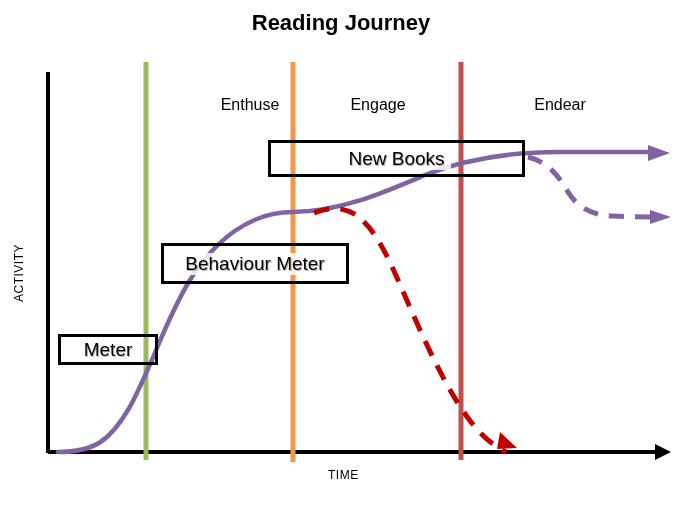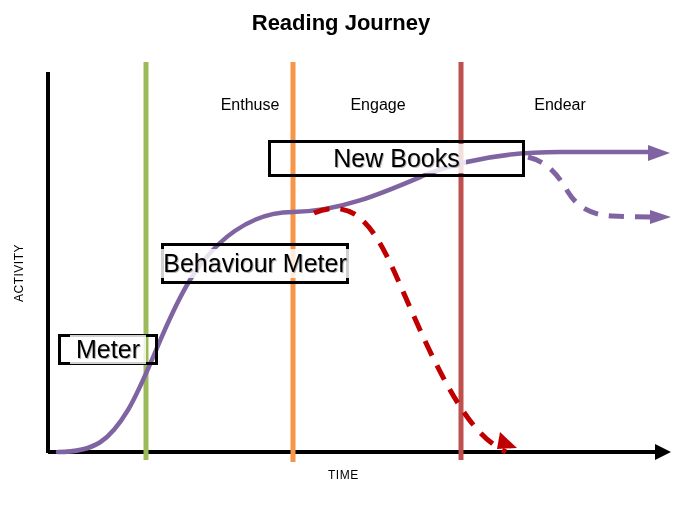--- a/index.html
+++ b/index.html
@@ -61,21 +61,21 @@
   .callout {
     position: absolute;
     box-sizing: border-box;
     border: 3px solid #000000;
     background: transparent;
     display: flex;
     align-items: center;
     justify-content: center;
   }
   .callout .callout-text {
-    font-size: 25px;
+    font-size: 19px;
     color: #000000;
     white-space: nowrap;
     text-shadow: 1px 1px 0 rgba(120,120,120,0.55);
     padding: 0 6px;
     background: rgba(255,255,255,0.82);
   }
 </style>
 </head>
 <body>
 

